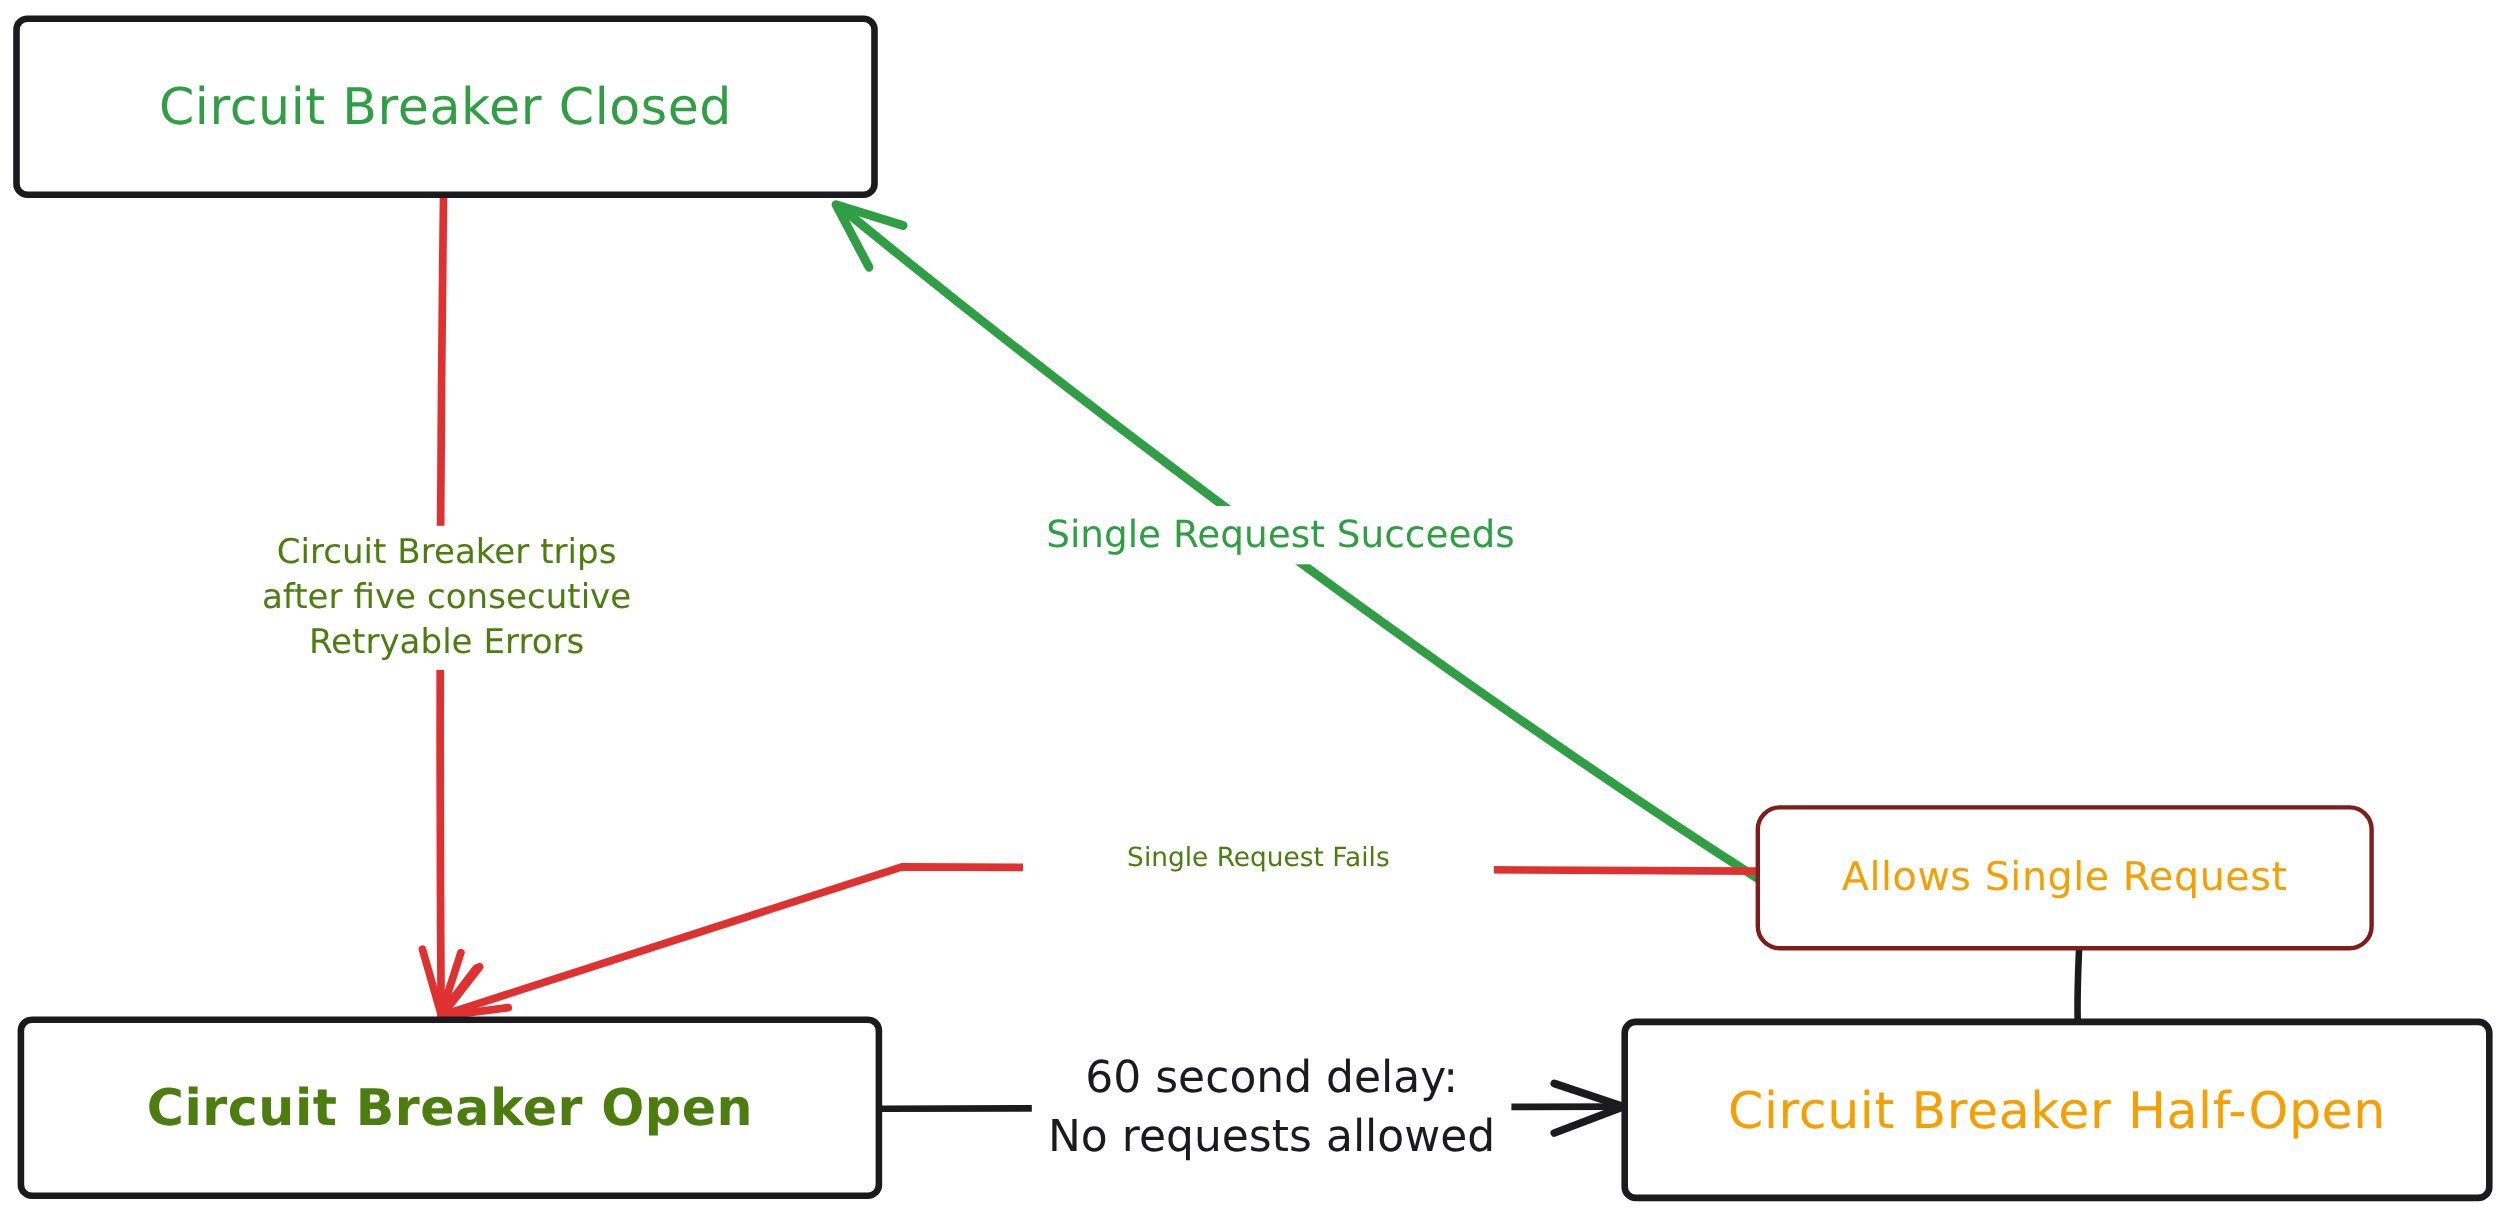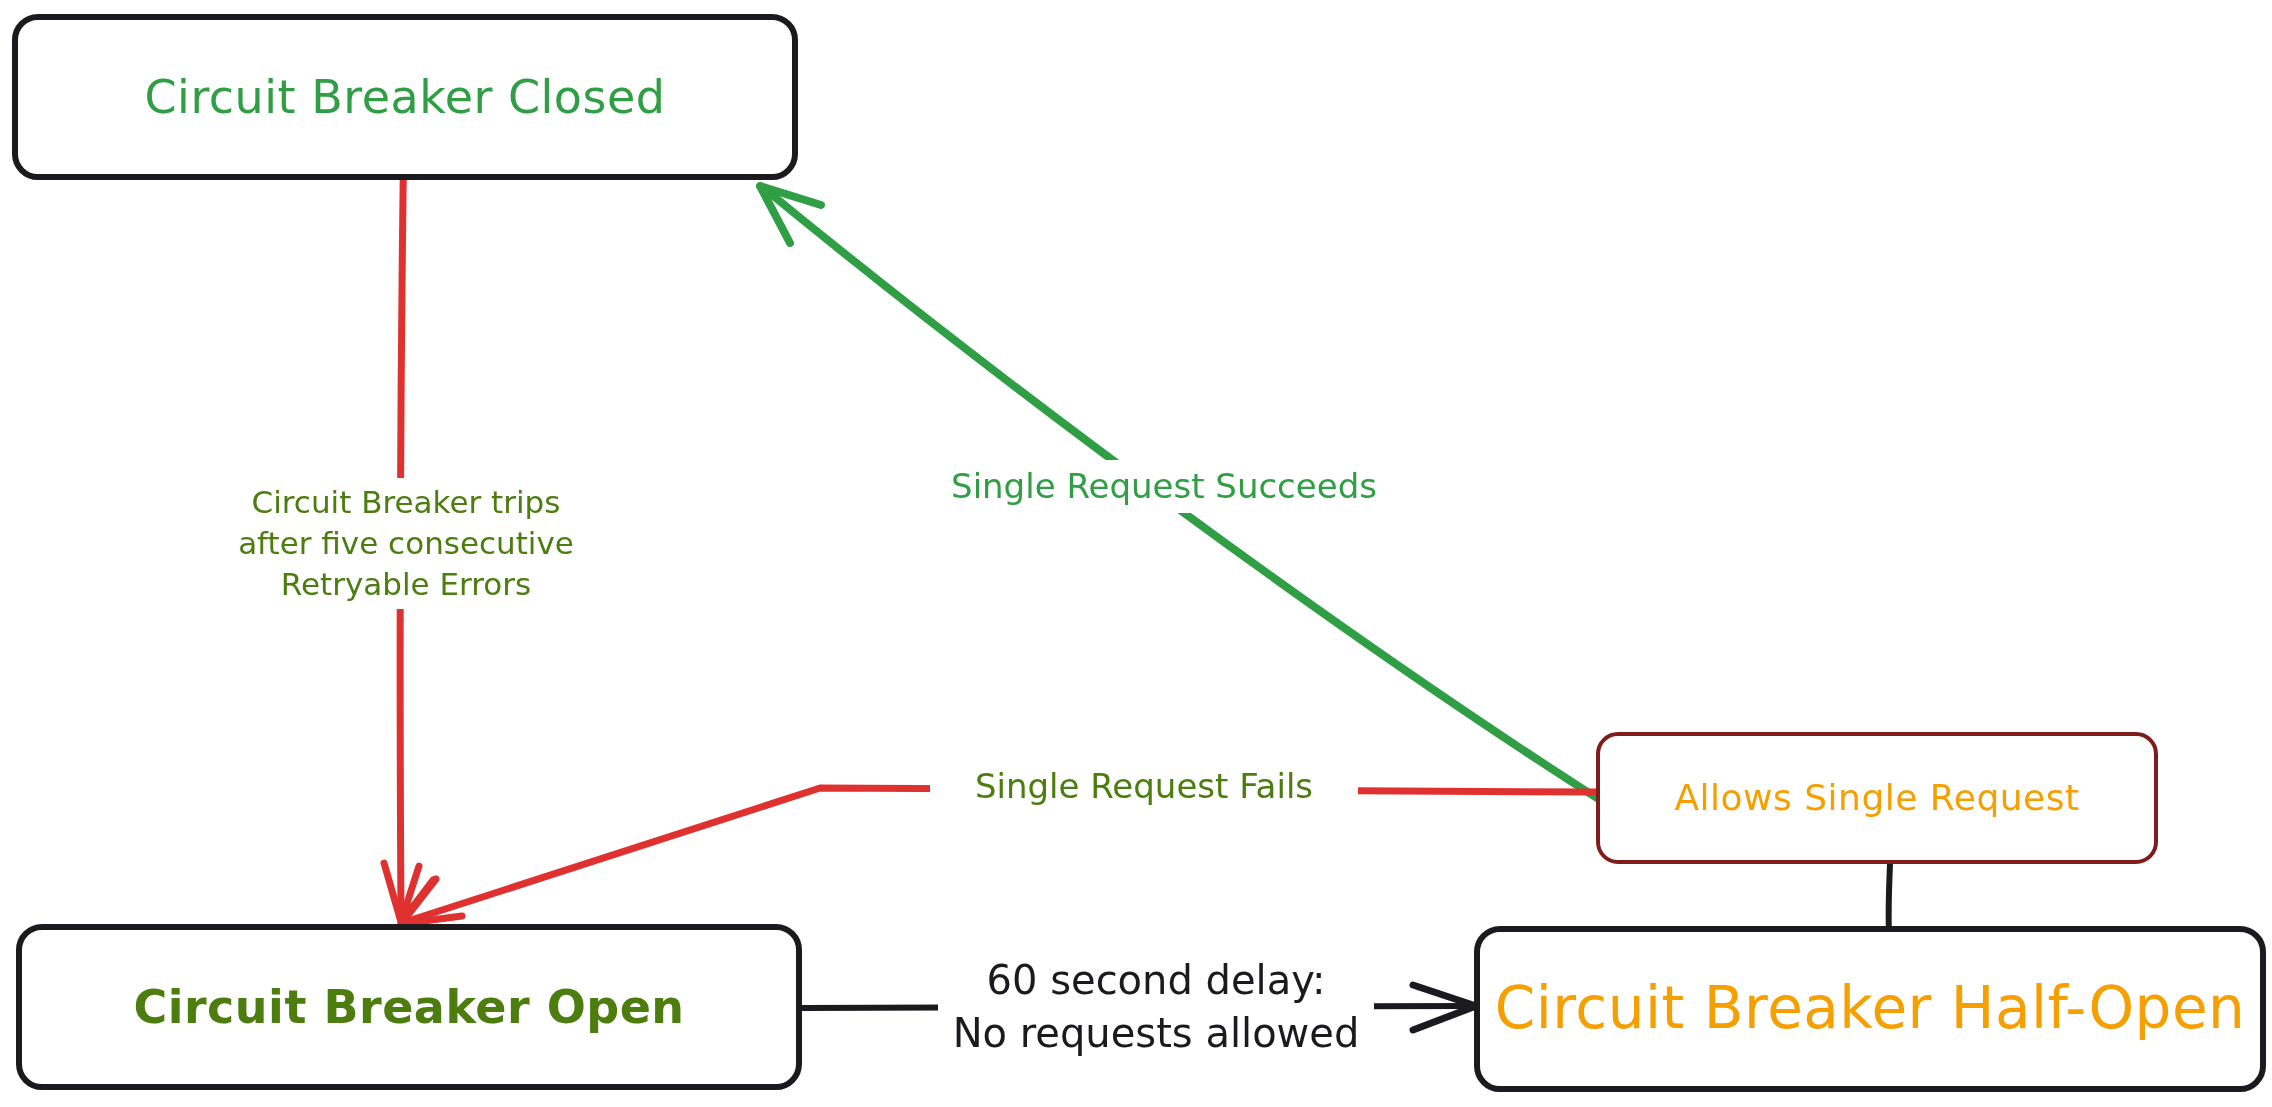--- a/index.html
+++ b/index.html
@@ -24,21 +24,21 @@
     height: 1107px;
   }
   .node {
     position: absolute;
     box-sizing: border-box;
     display: flex;
     align-items: center;
     justify-content: center;
     text-align: center;
     background: #ffffff;
-    border-radius: 26px;
+    border-radius: 13px;
     z-index: 3;
   }
   .node-black {
     border: 6px solid #1b1b1f;
   }
   .node-orange {
     border: 4px solid #7f1d1d;
     border-radius: 22px;
   }
   .node-label {
@@ -102,27 +102,27 @@
 
   <div class="node node-black" style="left:16px; top:924px; width:786px; height:166px;">
     <span class="node-label lbl-red" style="font-size:46px;font-weight:bold;">Circuit Breaker Open</span>
   </div>
 
   <div class="node node-orange" style="left:1596px; top:732px; width:562px; height:132px;">
     <span class="node-label lbl-orange" style="font-size:36px;">Allows Single Request</span>
   </div>
 
   <div class="node node-black" style="left:1474px; top:926px; width:792px; height:166px;">
-    <span class="node-label lbl-orange" style="font-size:58px;">Circuit Breaker Half-Open</span>
+    <span class="node-label lbl-orange" style="font-size:46px;">Circuit Breaker Half-Open</span>
   </div>
 
   <div class="edge-label lbl-red" style="left:170px; top:478px; width:460px; font-size:31px; padding:4px 6px;">Circuit Breaker trips
 after five consecutive
 Retryable Errors</div>
 
   <div class="edge-label lbl-green" style="left:906px; top:460px; width:500px; font-size:34px; padding:4px 8px;">Single Request Succeeds</div>
 
-  <div class="edge-label lbl-red" style="left:930px; top:762px; width:412px; font-size:34px; padding:2px 8px;">Single Request Fails</div>
+  <div class="edge-label lbl-red" style="left:930px; top:762px; width:412px; font-size:24px; padding:2px 8px;">Single Request Fails</div>
 
   <div class="edge-label lbl-black" style="left:938px; top:952px; width:420px; font-size:40px; padding:2px 8px;">60 second delay:
 No requests allowed</div>
 
 </div>
 
 </body></html>

